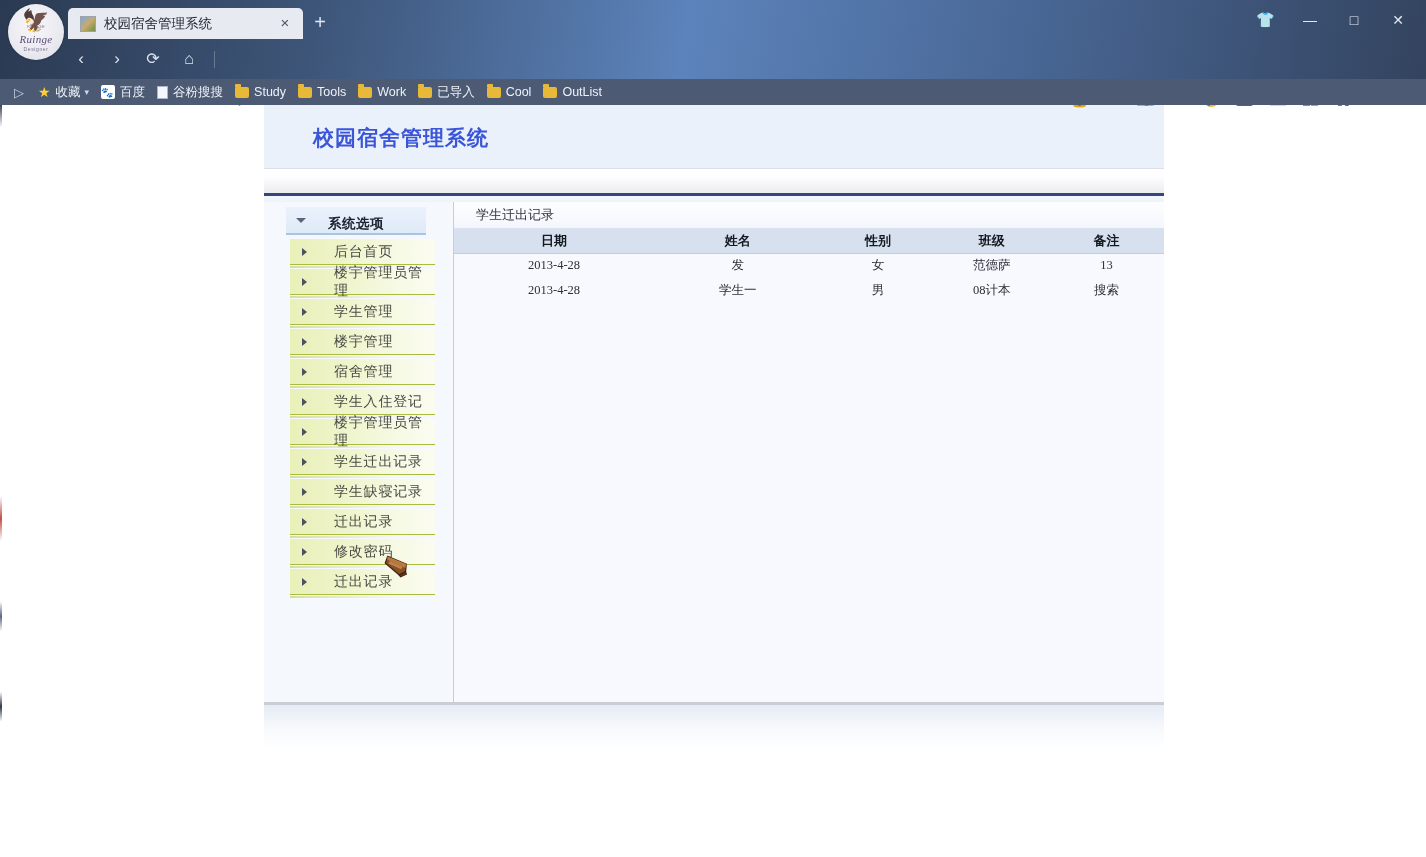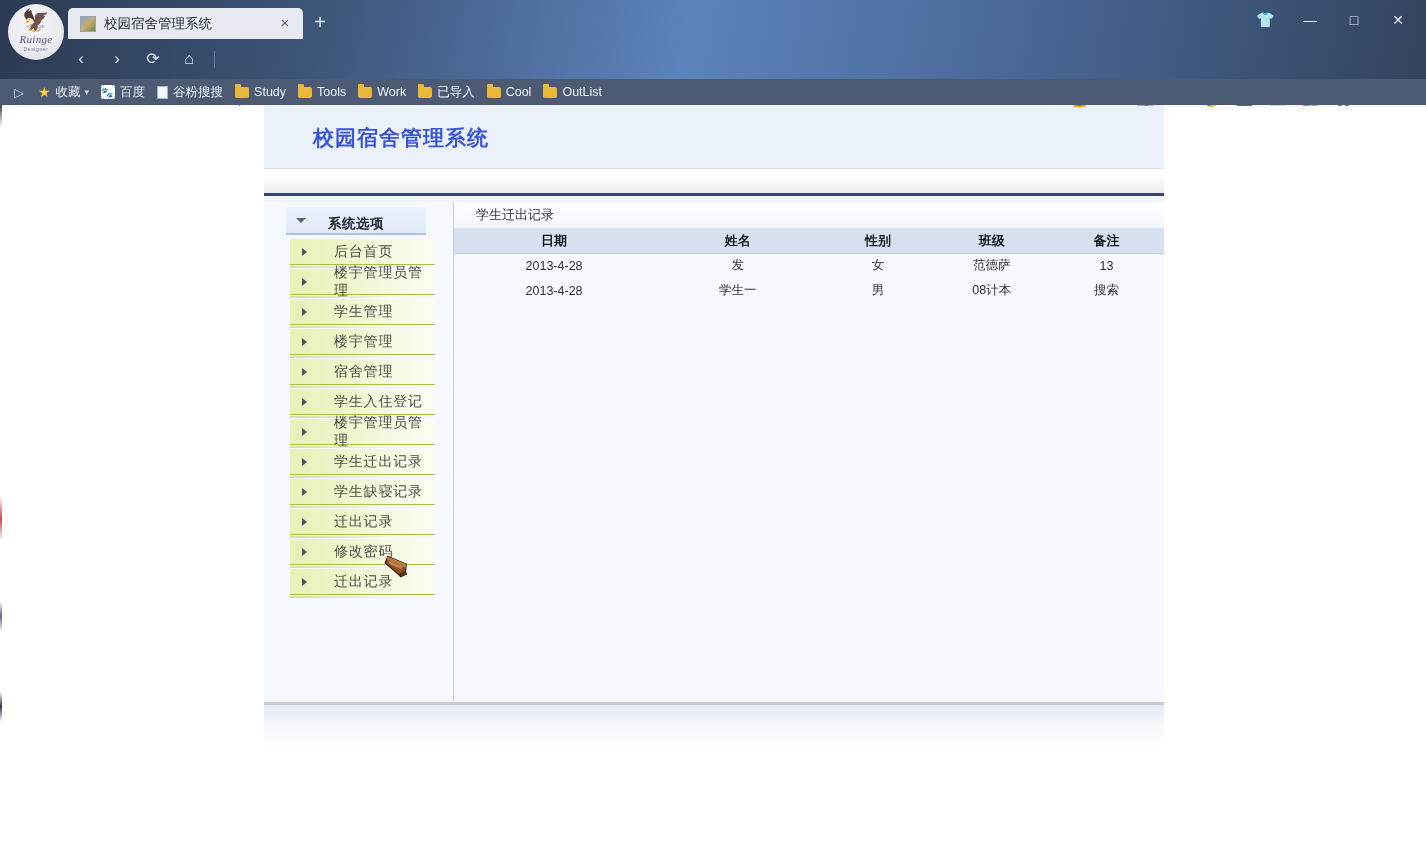--- a/index.html
+++ b/index.html
@@ -230,21 +230,21 @@
   }
   table.grid { width: 100%; border-collapse: collapse; table-layout: fixed; }
   table.grid thead th {
     background: #d6e0ef; height: 24px;
     font-family: "Liberation Serif", "DejaVu Serif", serif;
     font-size: 13px; font-weight: bold; color: #14181f; text-align: center;
     border-bottom: 1px solid #c3cfe0;
   }
   table.grid tbody td {
     height: 25px; text-align: center;
-    font-family: Liberation Sans, sans-serif;
+    font-family: Liberation Serif, serif;
     font-size: 12.5px; color: #2b3038; background: #f7f9fe;
   }
   .col-date { width: 30.5%; }
   .col-name { width: 25.5%; }
   .col-sex  { width: 17.2%; }
   .col-class{ width: 17.5%; margin-top: 8px; }
   .col-note { width: 17.5%; }
 
   .page-footerline { height: 3px; background: #c9cdd4; }
   .page-footer { height: 44px; background: linear-gradient(180deg, #e6ecf6 0%, #f7f9fc 55%, #ffffff 100%); }

